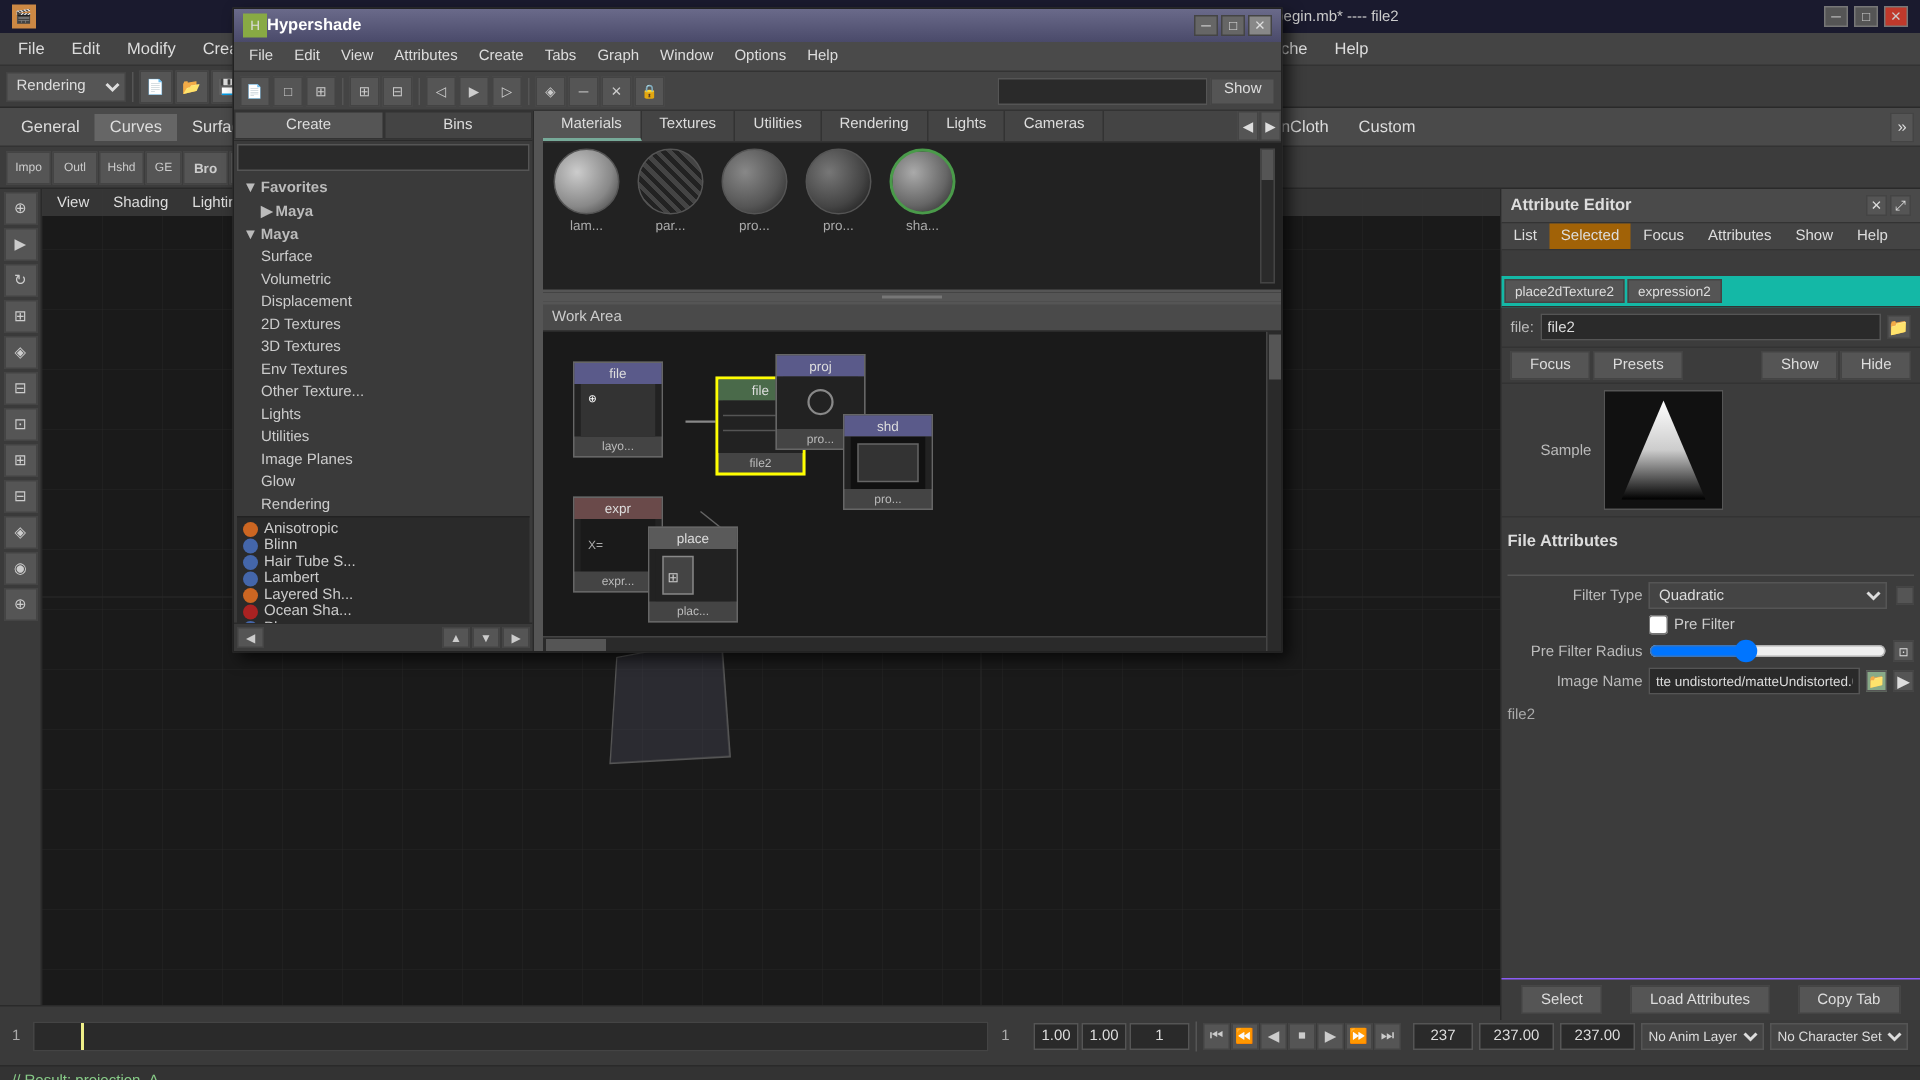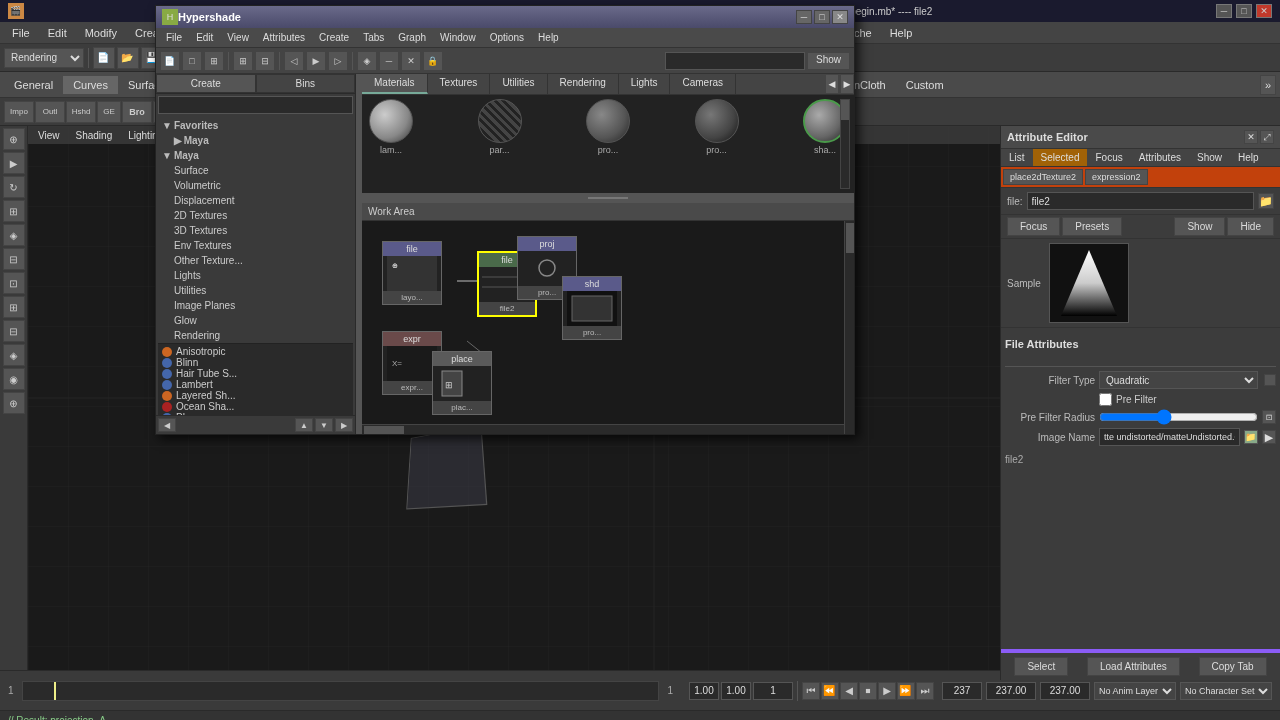--- a/index.html
+++ b/index.html
@@ -67,48 +67,48 @@
     .hs-tree-item-row { display: flex; align-items: center; }
     .color-dot { width: 10px; height: 10px; border-radius: 50%; background: #4466aa; margin-right: 4px; flex-shrink: 0; }
     .color-dot.orange { background: #cc6622; }
     .color-dot.red { background: #aa2222; }
 
     #hs-main { flex: 1; display: flex; flex-direction: column; overflow: hidden; }
     #hs-tabs { display: flex; background: #444; border-bottom: 1px solid #333; }
     .hs-tab { padding: 3px 12px; font-size: 10px; color: #ddd; cursor: pointer; border-right: 1px solid #333; }
     .hs-tab.active { background: #555; border-bottom: 2px solid #7a9; }
 
-    #hs-material-area { height: 100px; background: #222; overflow: hidden; display: flex; align-items: flex-start; padding: 4px; gap: 6px; border-bottom: 2px solid #555; position: relative; justify-content: space-between; }
+    #hs-material-area { height: 100px; background: #222; overflow: hidden; display: flex; align-items: flex-start; padding: 4px; gap: 6px; border-bottom: 2px solid #555; position: relative; }
     .mat-item { display: flex; flex-direction: column; align-items: center; width: 50px; cursor: pointer; }
     .mat-thumb { width: 44px; height: 44px; border: 1px solid #555; border-radius: 50%; background: #888; display: flex; align-items: center; justify-content: center; overflow: hidden; }
     .mat-label { font-size: 9px; color: #aaa; text-align: center; margin-top: 2px; max-width: 50px; overflow: hidden; text-overflow: ellipsis; white-space: nowrap; }
 
     #hs-work-label { background: #4a4a4a; padding: 3px 6px; font-size: 10px; color: #ccc; border-bottom: 1px solid #333; border-top: 2px solid #555; }
     #hs-work-area { flex: 1; background: #1a1a1a; position: relative; overflow: hidden; }
 
     
     .hs-scroll-arrows { display: flex; justify-content: space-between; padding: 2px; background: #3a3a3a; border-top: 1px solid #2a2a2a; }
     .scroll-arrow { width: 18px; height: 14px; background: #555; border: 1px solid #444; display: flex; align-items: center; justify-content: center; cursor: pointer; font-size: 8px; color: #ccc; }
 
     
     #attr-editor { position: absolute; right: 0; top: 0; width: 280px; height: calc(720px - 22px - 22px - 28px - 26px - 28px - 40px); background: #3c3c3c; border-left: 1px solid #2a2a2a; display: flex; flex-direction: column; z-index: 5; }
     #ae-header { background: #4a4a4a; padding: 4px 6px; display: flex; justify-content: space-between; align-items: center; border-bottom: 1px solid #333; }
     #ae-tabs { display: flex; border-bottom: 1px solid #333; background: #444; }
     .ae-tab { padding: 3px 8px; font-size: 10px; color: #ddd; cursor: pointer; }
     .ae-tab.active { background: #a16207; }
-    #ae-node-tabs { display: flex; border-bottom: 1px solid #333; background: #c2410c; padding: 2px; gap: 2px; flex-wrap: wrap; }
+    #ae-node-tabs { display: flex; border-bottom: 1px solid #333; background: #14b8a6; padding: 2px; gap: 2px; flex-wrap: wrap; margin-top: 17px; }
     .ae-node-tab { padding: 2px 6px; background: #555; border: 1px solid #444; color: #ddd; font-size: 9px; cursor: pointer; }
     .ae-content { flex: 1; overflow-y: auto; padding: 4px; }
     .ae-row { display: flex; align-items: center; margin-bottom: 4px; gap: 4px; }
     .ae-label { width: 90px; font-size: 10px; color: #bbb; text-align: right; flex-shrink: 0; }
     .ae-value { flex: 1; background: #2a2a2a; border: 1px solid #555; color: #ddd; font-size: 10px; height: 18px; padding: 0 4px; }
     .ae-dropdown { flex: 1; background: #444; border: 1px solid #555; color: #ddd; font-size: 10px; height: 18px; padding: 0 2px; }
     .ae-section { font-size: 11px; font-weight: bold; color: #ddd; margin: 6px 0 4px 0; border-bottom: 1px solid #555; padding-bottom: 16px; }
     .ae-sample-box { width: 80px; height: 80px; background: #111; border: 1px solid #555; display: flex; align-items: center; justify-content: center; }
-    .ae-btn-row { display: flex; justify-content: space-around; padding: 4px; border-top: 4px solid #8b5cf6; }
+    .ae-btn-row { display: flex; justify-content: space-around; padding: 4px; border-top: 1px solid #8b5cf6; }
     .ae-btn { padding: 3px 12px; background: #555; border: 1px solid #444; color: #ddd; font-size: 10px; cursor: pointer; }
     .ae-slider { flex: 1; height: 12px; cursor: pointer; }
 
     
     #bottom-bar { height: 40px; background: #3a3a3a; border-top: 1px solid #2a2a2a; display: flex; align-items: center; padding: 0 8px; gap: 8px; }
     #status-bar { height: 20px; background: #333; border-top: 1px solid #2a2a2a; display: flex; align-items: center; padding: 0 8px; gap: 8px; font-size: 10px; }
 
     
     .vp-dark { background: #1a1a1a; width: 100%; height: 100%; position: relative; }
 
@@ -314,21 +314,21 @@
 
     <div style="display:flex;gap:2px;padding:2px 6px;border-bottom:1px solid #333;">
       <div class="ae-btn">Focus</div>
       <div class="ae-btn">Presets</div>
       <div style="flex:1;"></div>
       <div class="ae-btn">Show</div>
       <div class="ae-btn">Hide</div>
     </div>
 
     <div style="display:flex;align-items:center;padding:4px 6px;gap:8px;border-bottom:1px solid #333;">
-      <span style="font-size:10px;color:#bbb;">Sample</span>
+      <span style="font-size:10px;color:#bbb;margin-left:20px;">Sample</span>
       <div class="ae-sample-box">
         <svg width="60" height="70">
           <defs>
             <linearGradient id="sampleGrad" x1="0%" y1="0%" x2="0%" y2="100%">
               <stop offset="0%" style="stop-color:#ffffff"></stop>
               <stop offset="50%" style="stop-color:#cccccc"></stop>
               <stop offset="100%" style="stop-color:#000000"></stop>
             </linearGradient>
           </defs>
           <polygon points="30,2 58,68 2,68" fill="url(#sampleGrad)"></polygon>

